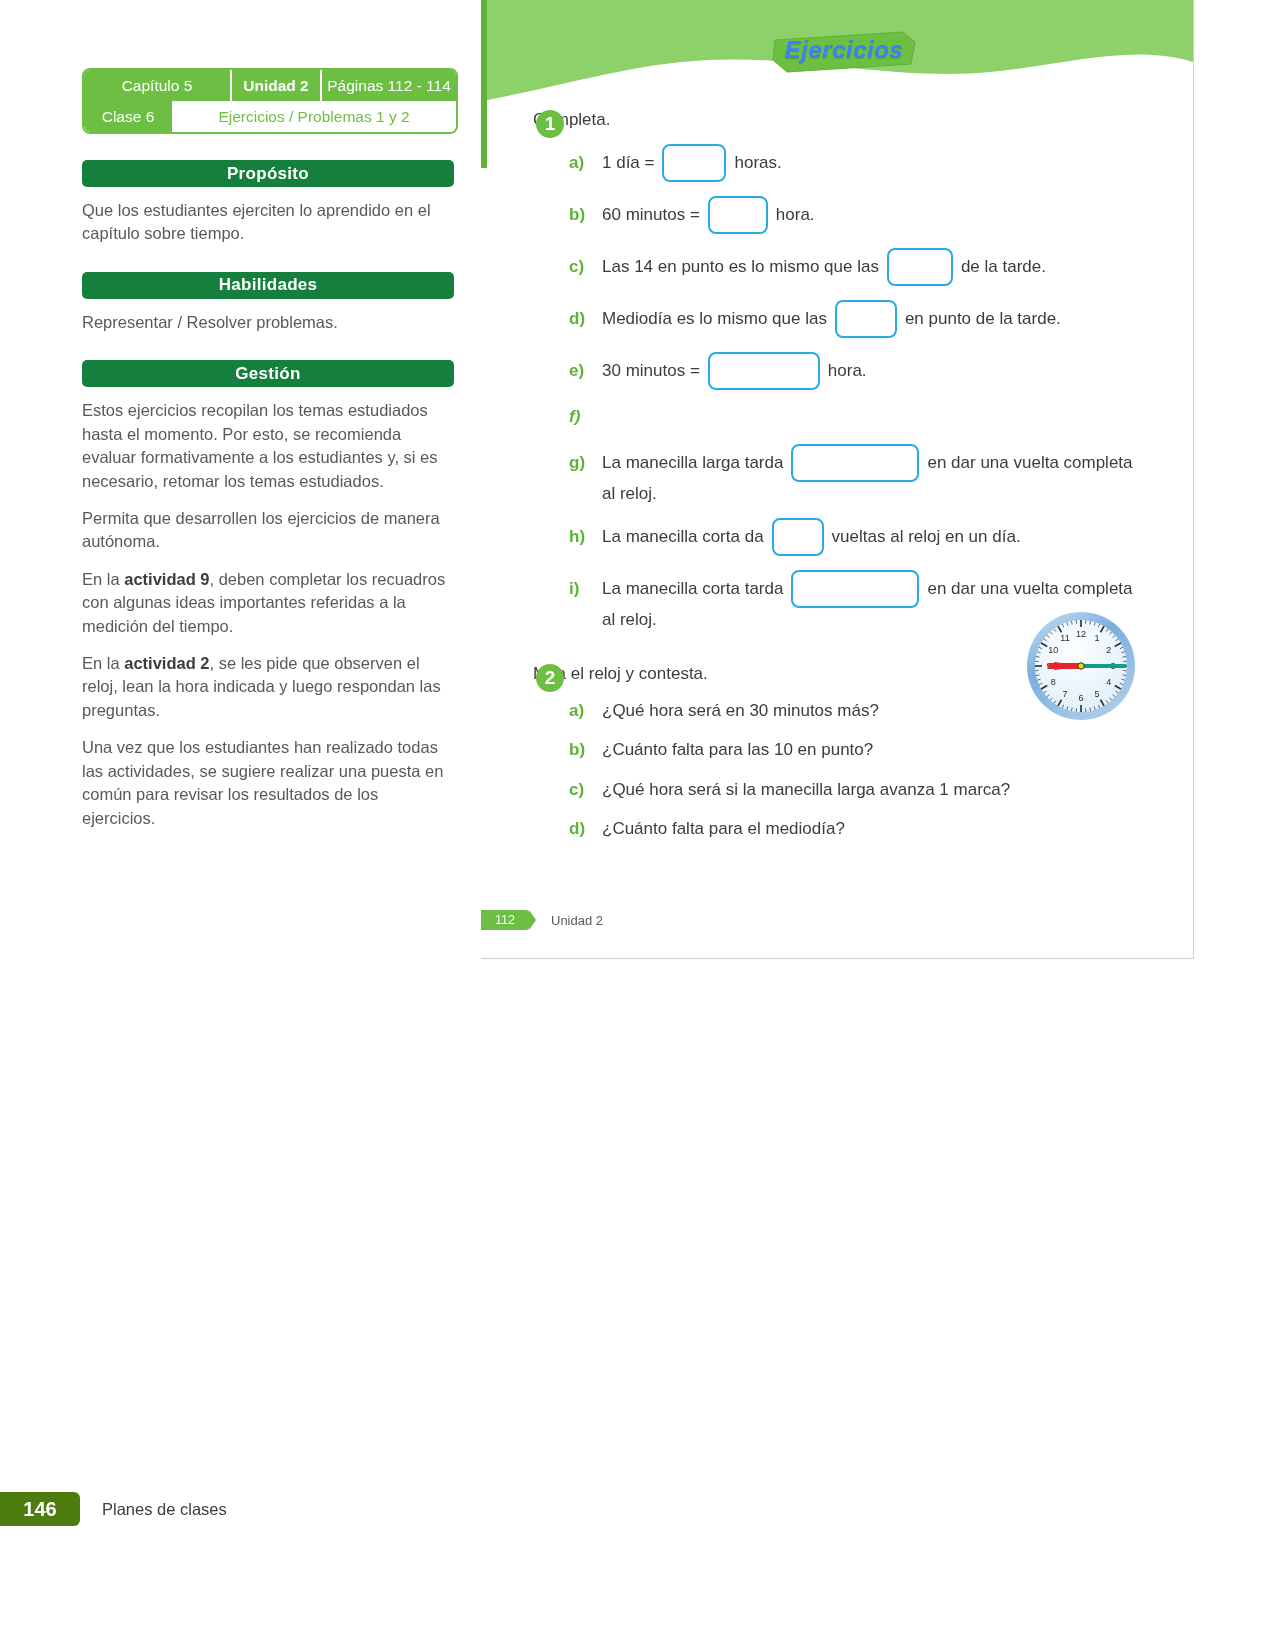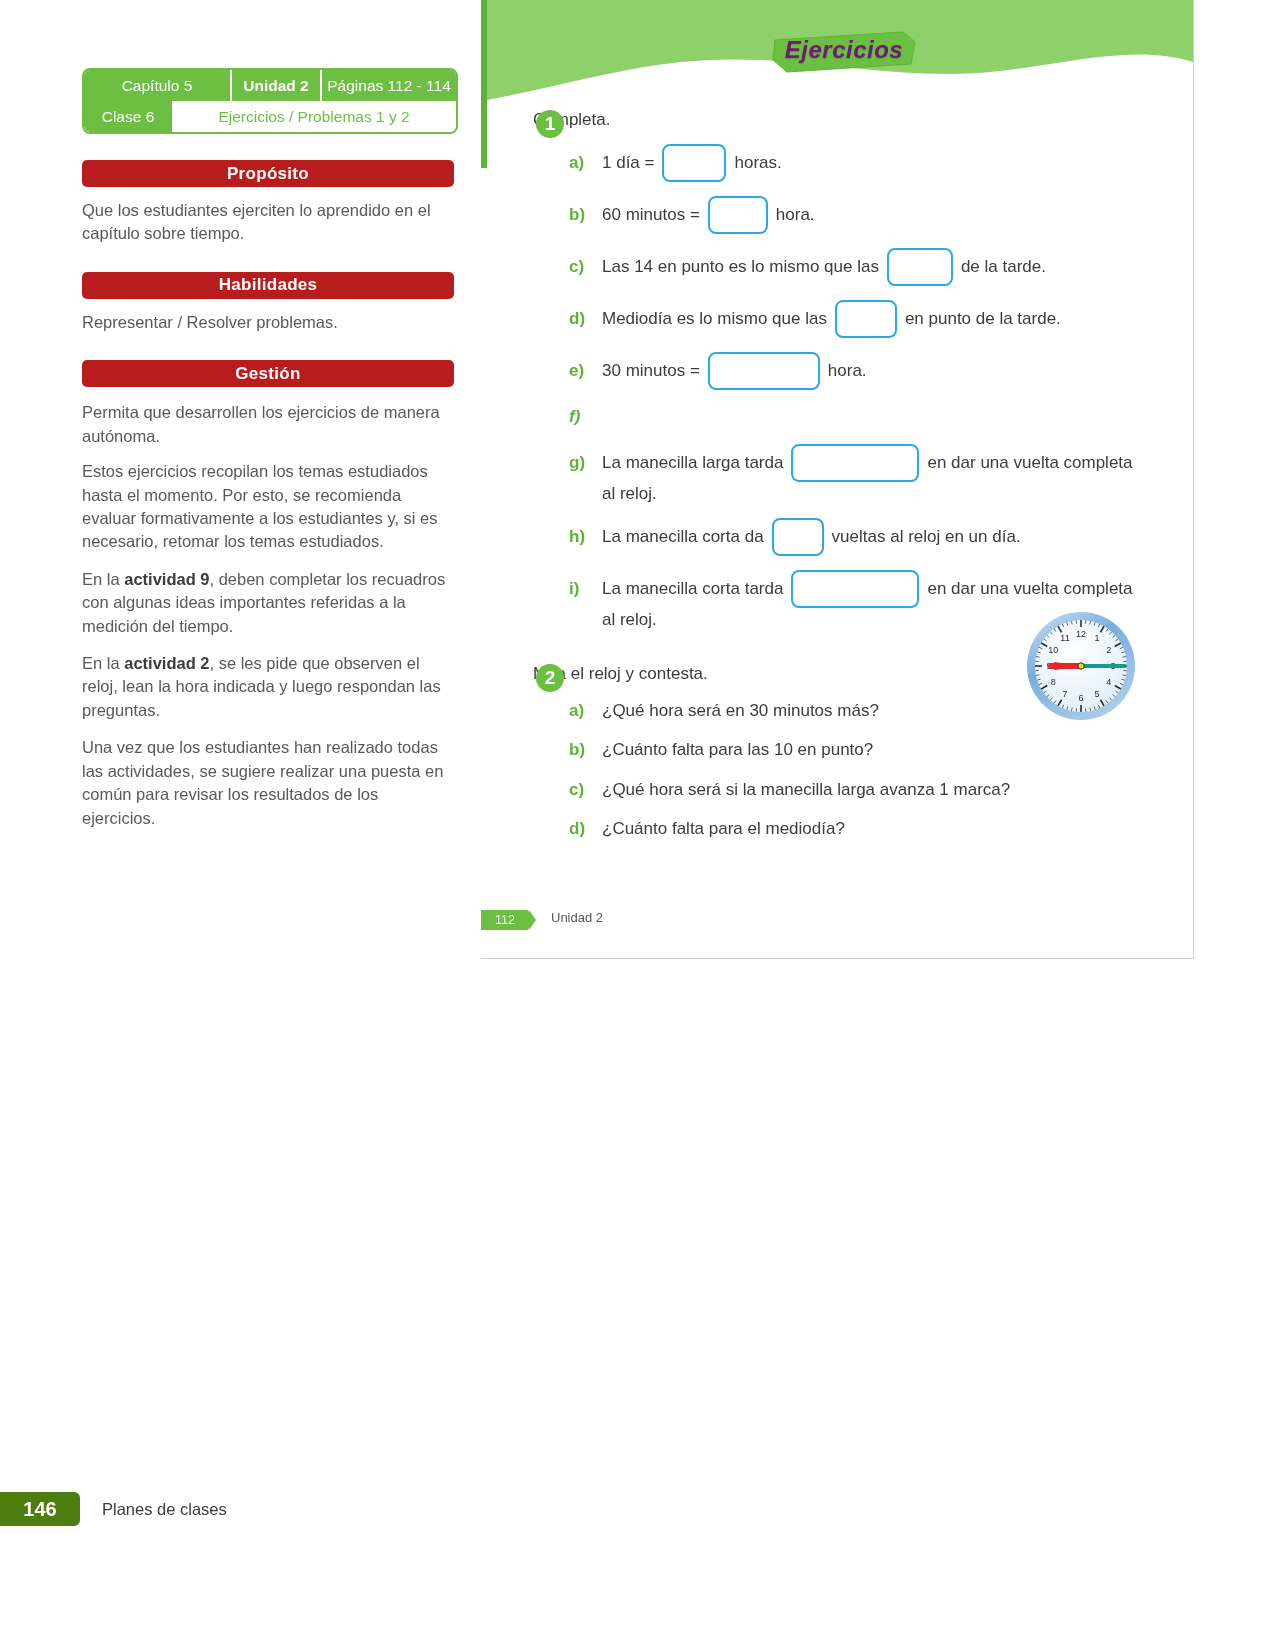--- a/index.html
+++ b/index.html
@@ -23,21 +23,21 @@
     font-size:15.5px;color:#ffffff;white-space:nowrap;
   }
   .meta-cell.c1{width:146px;}
   .meta-cell.c2{width:88px;font-weight:bold;border-left:2px solid #ffffff;border-right:2px solid #ffffff;}
   .meta-cell.c3{flex:1;}
   .meta-row.bottom{background:#ffffff;}
   .meta-cell.b1{width:88px;background:#6cbf43;color:#ffffff;border-bottom-left-radius:6px;}
   .meta-cell.b2{flex:1;color:#6cbf43;}
 
   .section-head{
-    margin-top:26px;background:#b91c1c;border-radius:5px;height:27px;
+    margin-top:26px;background:#15803d;border-radius:5px;height:27px;
     display:flex;align-items:center;justify-content:center;
     color:#ffffff;font-size:17px;font-weight:bold;letter-spacing:.3px;
   }
   .body-p{
     margin-top:12px;font-size:16.5px;line-height:1.42;color:#58595b;
   }
   .body-p.tight{margin-top:14px;}
   .body-p b{color:#3b3c3e;font-weight:bold;}
 
   
@@ -50,21 +50,21 @@
     position:absolute;left:0;top:0;width:6px;height:168px;background:#5cb335;
   }
   .banner-wrap{position:absolute;left:0;top:0;width:712px;height:110px;}
   .banner-wrap svg{display:block;}
   .ejercicios-tag{
     position:absolute;left:288px;top:30px;width:150px;height:40px;
   }
   .ejercicios-tag .tag-label{
     position:absolute;left:0;top:0;width:150px;height:40px;
     display:flex;align-items:center;justify-content:center;
-    color:#701a75;font-size:24px;font-weight:bold;font-style:italic;
+    color:#3b82f6;font-size:24px;font-weight:bold;font-style:italic;
     letter-spacing:.5px;
     text-shadow:0 1px 1px rgba(0,0,0,.18);
   }
 
   .content{position:absolute;left:0;top:110px;width:712px;}
 
   .ex-block{position:relative;padding-left:52px;}
   .ex-num{
     position:absolute;left:55px;width:28px;height:28px;border-radius:50%;
     background:#6cbf43;color:#ffffff;font-size:19px;font-weight:bold;
@@ -106,21 +106,21 @@
     margin-top:6px;padding-left:33px;
   }
   .cont-line{
     font-size:17px;color:#3b3c3e;padding-left:33px;margin-top:2px;
   }
 
   
   .clock-holder{position:absolute;right:56px;top:610px;width:112px;height:112px;}
 
   
-  .book-footer{position:absolute;left:0;bottom:28px;display:flex;}
+  .book-footer{position:absolute;left:0;bottom:28px;display:flex;align-items:center;}
   .pg-badge{
     width:48px;height:20px;background:#6cbf43;color:#ffffff;
     font-size:12.5px;display:flex;align-items:center;justify-content:center;
     border-top-right-radius:3px;border-bottom-right-radius:3px;
     position:relative;
   }
   .pg-badge:after{
     content:"";position:absolute;right:-7px;top:0;
     border-top:10px solid transparent;border-bottom:10px solid transparent;
     border-left:7px solid #6cbf43;
@@ -154,22 +154,22 @@
     </div>
   </div>
 
   <div class="section-head">Propósito</div>
   <div class="body-p">Que los estudiantes ejerciten lo aprendido en el capítulo sobre tiempo.</div>
 
   <div class="section-head">Habilidades</div>
   <div class="body-p">Representar / Resolver problemas.</div>
 
   <div class="section-head">Gestión</div>
+  <div class="body-p">Estos ejercicios recopilan los temas estudiados hasta el momento. Por esto, se recomienda evaluar formativamente a los estudiantes y, si es necesario, retomar los temas estudiados.</div>
   <div class="body-p tight">Permita que desarrollen los ejercicios de manera autónoma.</div>
-  <div class="body-p">Estos ejercicios recopilan los temas estudiados hasta el momento. Por esto, se recomienda evaluar formativamente a los estudiantes y, si es necesario, retomar los temas estudiados.</div>
   <div class="body-p tight"><span>En la </span><b>actividad 9</b><span>, deben completar los recuadros con algunas ideas importantes referidas a la medición del tiempo.</span></div>
   <div class="body-p tight"><span>En la </span><b>actividad 2</b><span>, se les pide que observen el reloj, lean la hora indicada y luego respondan las preguntas.</span></div>
   <div class="body-p tight">Una vez que los estudiantes han realizado todas las actividades, se sugiere realizar una puesta en común para revisar los resultados de los ejercicios.</div>
 </div>
 
 <div class="book-page">
 
   <div class="page-strip"></div>
 
   <div class="banner-wrap">

